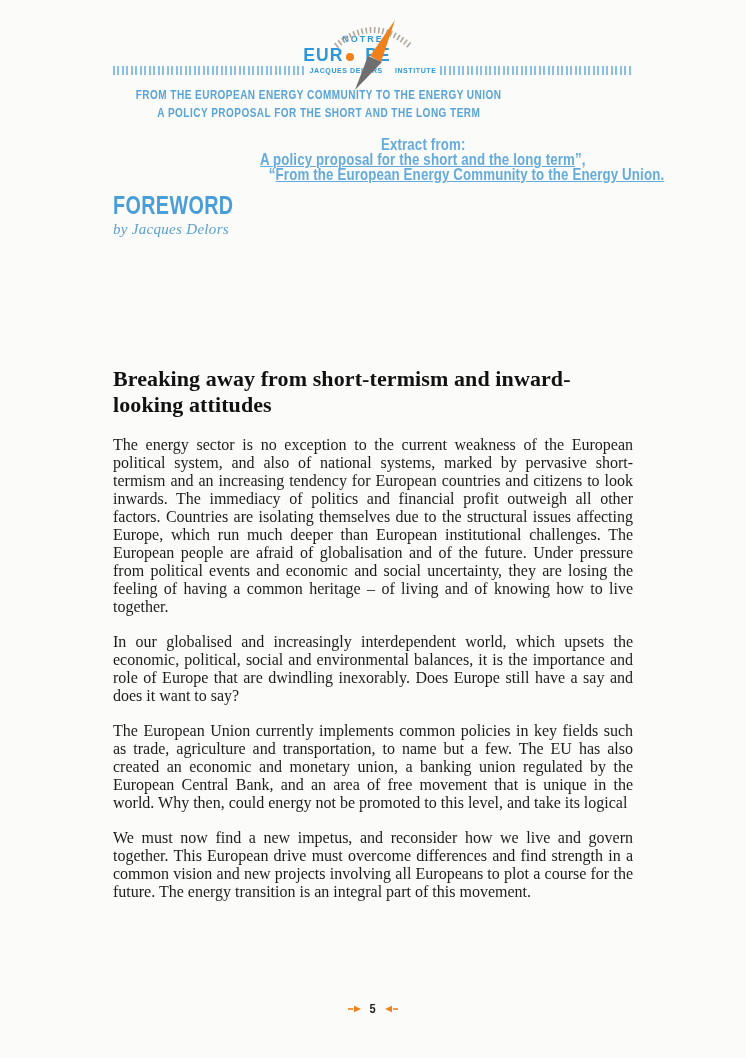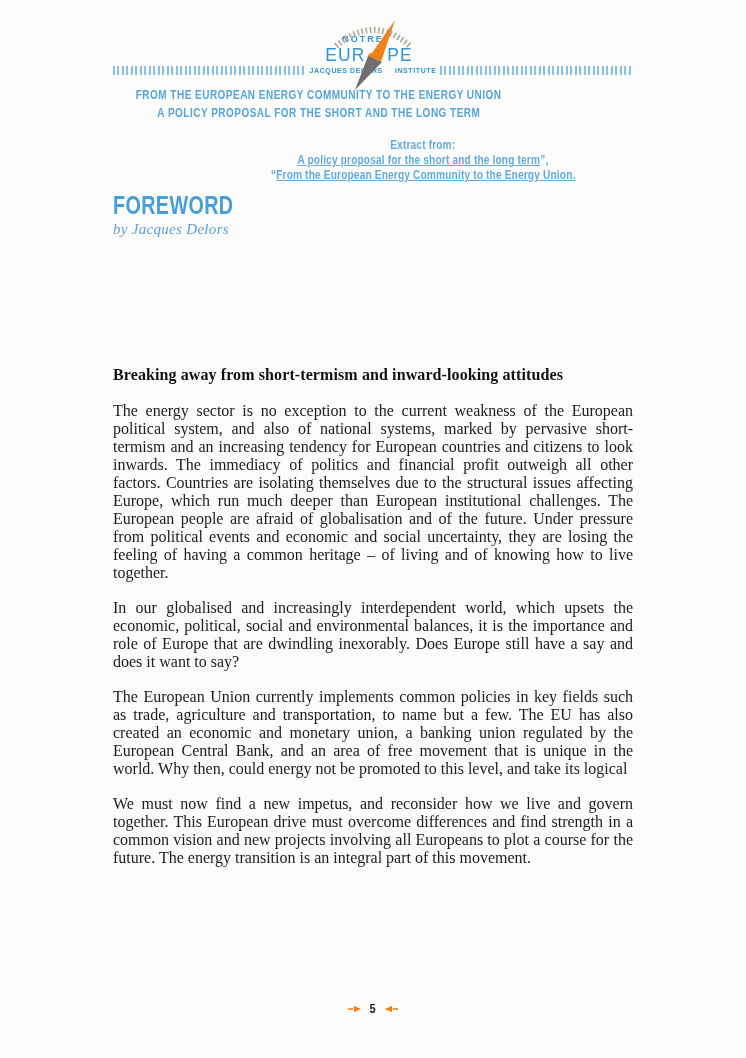--- a/index.html
+++ b/index.html
@@ -15,21 +15,21 @@
   
   .compass-svg { position:absolute; left:318px; top:14px; width:110px; height:82px; z-index:3; }
   .logo-notre {
     position:absolute; left:0; top:34px; width:746px; text-align:center;
     color:#2e97da; font-weight:bold; font-size:9px; letter-spacing:2px;
     padding-right:20px; z-index:2;
   }
   .logo-europe {
     position:absolute; left:0; top:45px; width:694px; z-index:2;
     display:flex; align-items:center; justify-content:center;
-    color:#2e97da; font-weight:normal; font-size:17.5px; letter-spacing:1px;margin-left:22px;
+    color:#2e97da; font-weight:bold; font-size:17.5px; letter-spacing:1px;
   }
   .logo-dot {
     width:8px; height:8px; border-radius:50%; background:#f0801a;
     display:inline-block; margin:3px 11px 0 3px;
   }
 
   
   .rule-row {
     position:absolute; left:113px; top:66px; width:520px; height:9px;
     display:flex; align-items:center; z-index:1;
@@ -45,21 +45,21 @@
 
   
   .doc-title { position:absolute; left:0; width:638px; text-align:center; color:#58a3d8; font-weight:bold; font-size:12.5px; }
   .doc-title-1 { top:88px; }
   .doc-title-2 { top:106px; }
   .cx { display:inline-block; transform:scaleX(0.8); transform-origin:center center; white-space:nowrap; letter-spacing:0.6px; }
 
   
   .extract {
     position:absolute; right:113px; top:137px; width:420px;
-    text-align:center; color:#64abdd; font-weight:bold; font-size:13px; line-height:15px;
+    text-align:center; color:#64abdd; font-weight:bold; font-size:17px; line-height:15px;
   }
   .extract .cxr { display:inline-block; transform:scaleX(0.78); transform-origin:center center; white-space:nowrap; letter-spacing:0.2px; }
   .extract a { color:#64abdd; text-decoration:underline; cursor:pointer; }
   .extract i { font-style:italic; }
 
   
   .foreword-title {
     position:absolute; left:113px; top:190px;
     color:#4a9ed8; font-weight:bold; font-size:26px;
     transform:scaleX(0.76); transform-origin:left center; white-space:nowrap; letter-spacing:0.5px;
@@ -68,21 +68,21 @@
     position:absolute; left:113px; top:221px;
     color:#5aa0d0; font-style:italic; font-size:15px;
     font-family:"Liberation Serif", serif; letter-spacing:0.3px;
   }
 
   
   .body-col {
     position:absolute; left:113px; top:366px; width:520px;
     font-family:"Liberation Serif", serif; color:#1c1c1c;
   }
-  .body-heading { font-weight:bold; font-size:16px; color:#111; margin-bottom:18px; letter-spacing:0.1px; }
+  .body-heading { font-weight:bold; font-size:22px; color:#111; margin-bottom:18px; letter-spacing:0.1px; }
   .body-col p {
     font-size:16px; line-height:18px; text-align:justify; margin:17px 0 6px;
     hyphens:auto; -webkit-hyphens:auto;
   }
 
   
   .footer {
     position:absolute; left:0; top:1001px; width:746px;
     display:flex; align-items:center; justify-content:center; gap:7px;
   }

